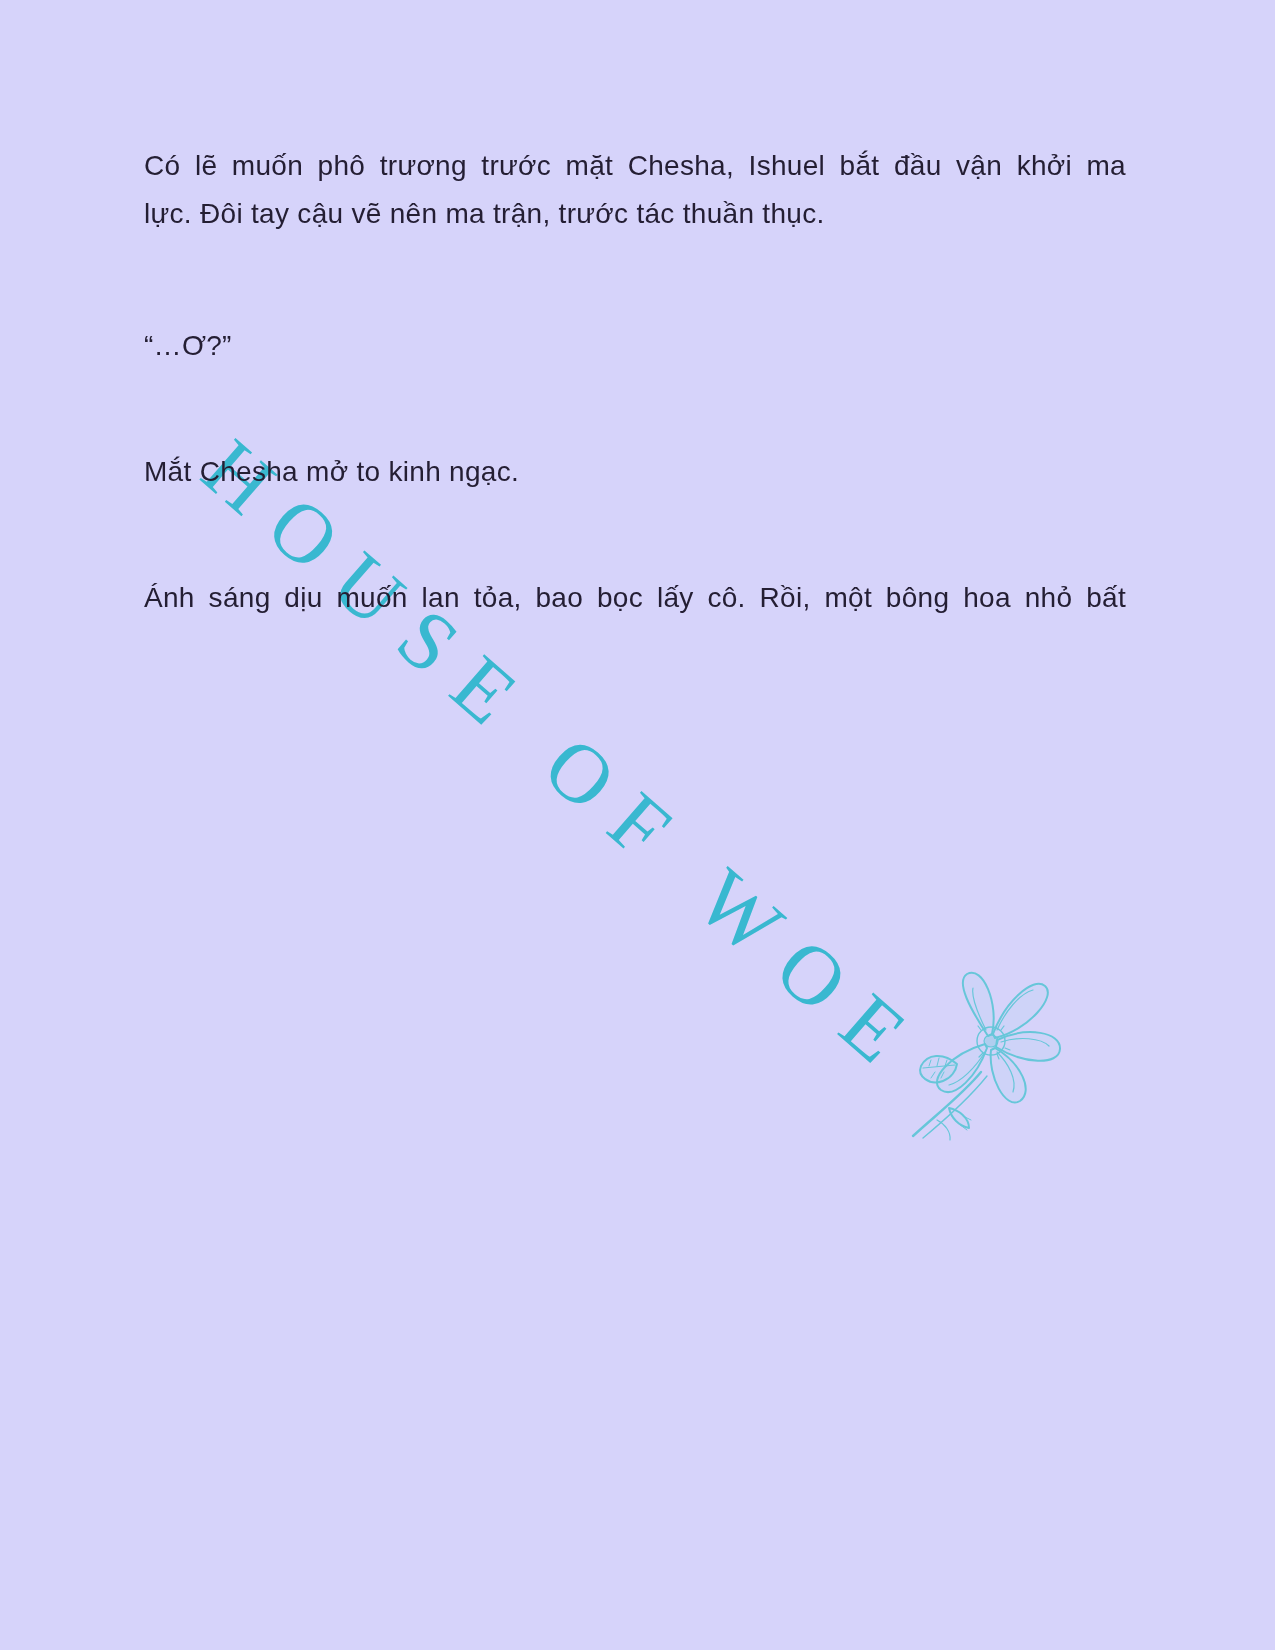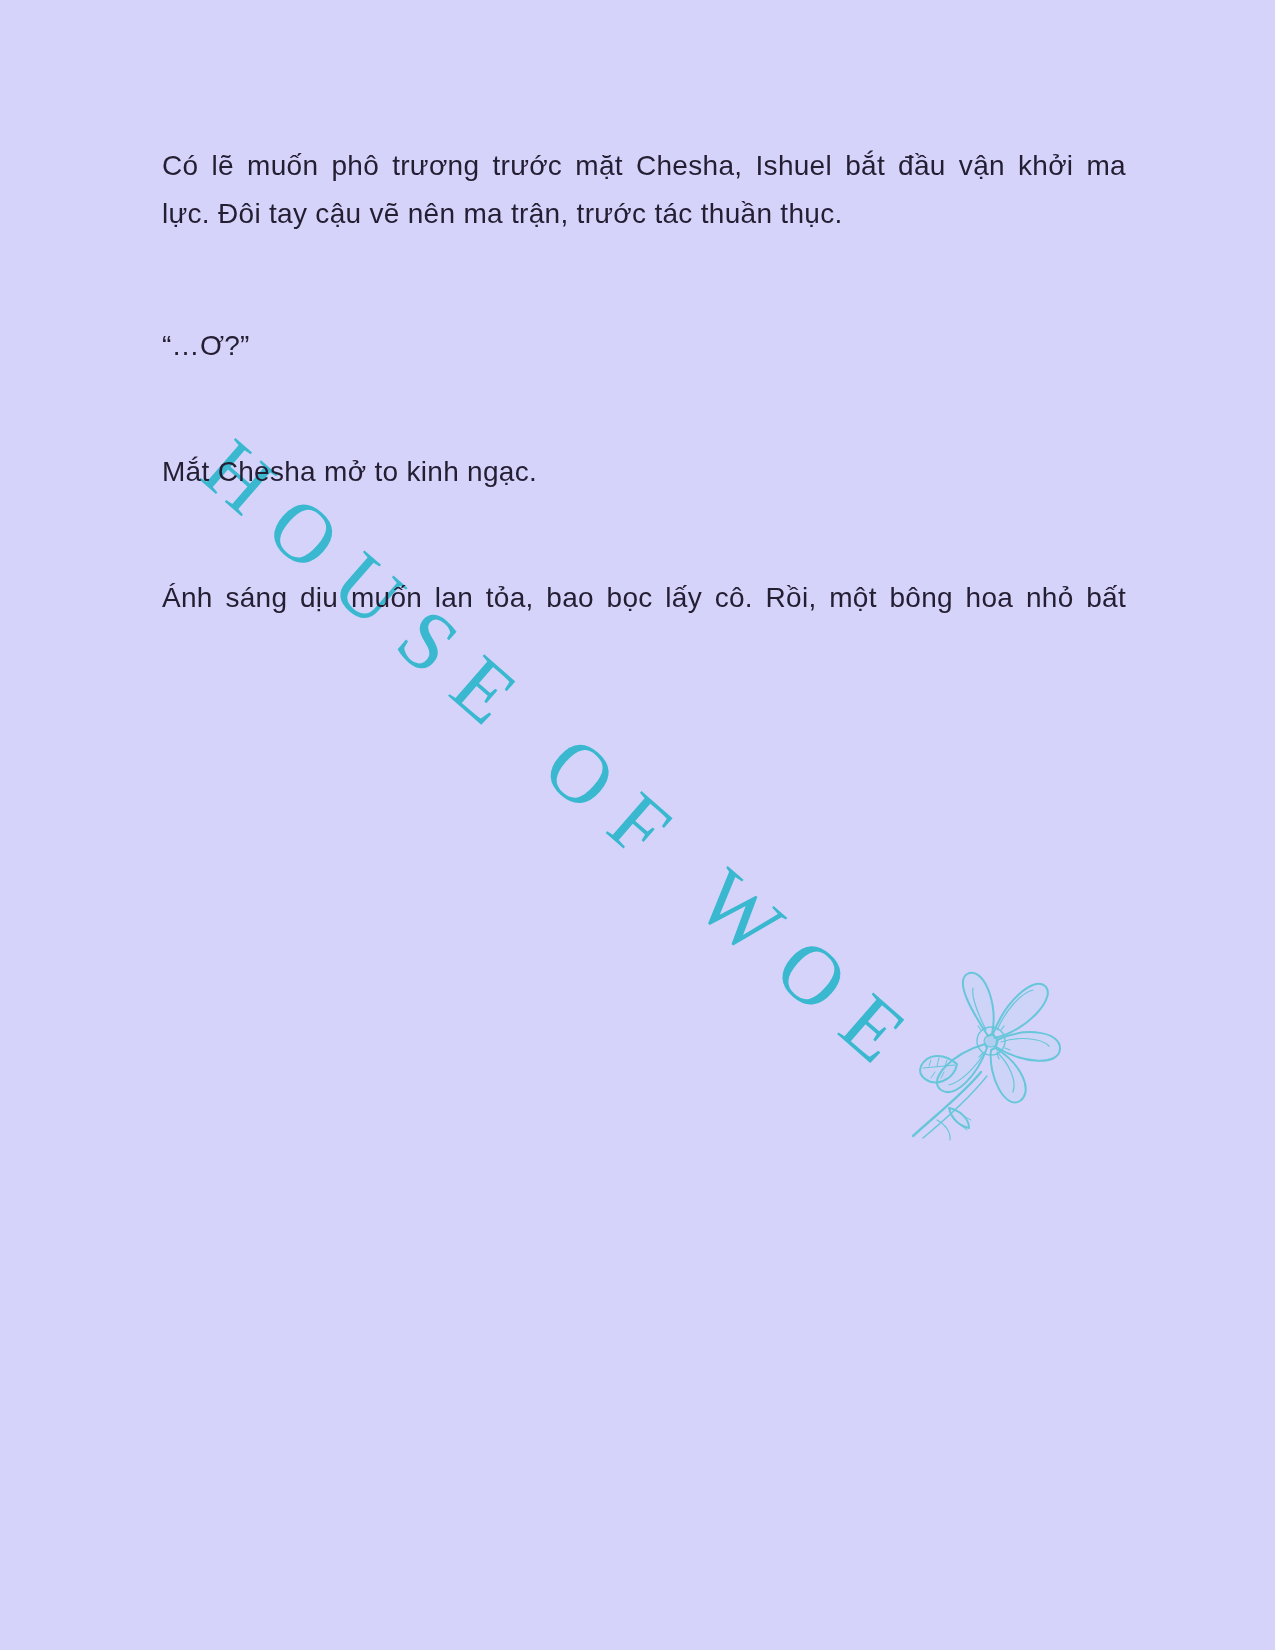--- a/index.html
+++ b/index.html
@@ -40,21 +40,21 @@
     width:982px;
     z-index:2;
     color:#241e33;
     font-size:28px;
     line-height:48px;
     letter-spacing:0.3px;
     font-weight:400;
   }
   .para{margin:0 0 78px 0;}
   .para.first{margin-bottom:84px;}
-  .line{display:block;margin-left:18px;}
+  .line{display:block;}
   .line.full{
     text-align:justify;
     text-align-last:justify;
   }
 </style>
 </head>
 <body>
 
 <div id="page" style="background: rgb(214, 211, 250);">
 

